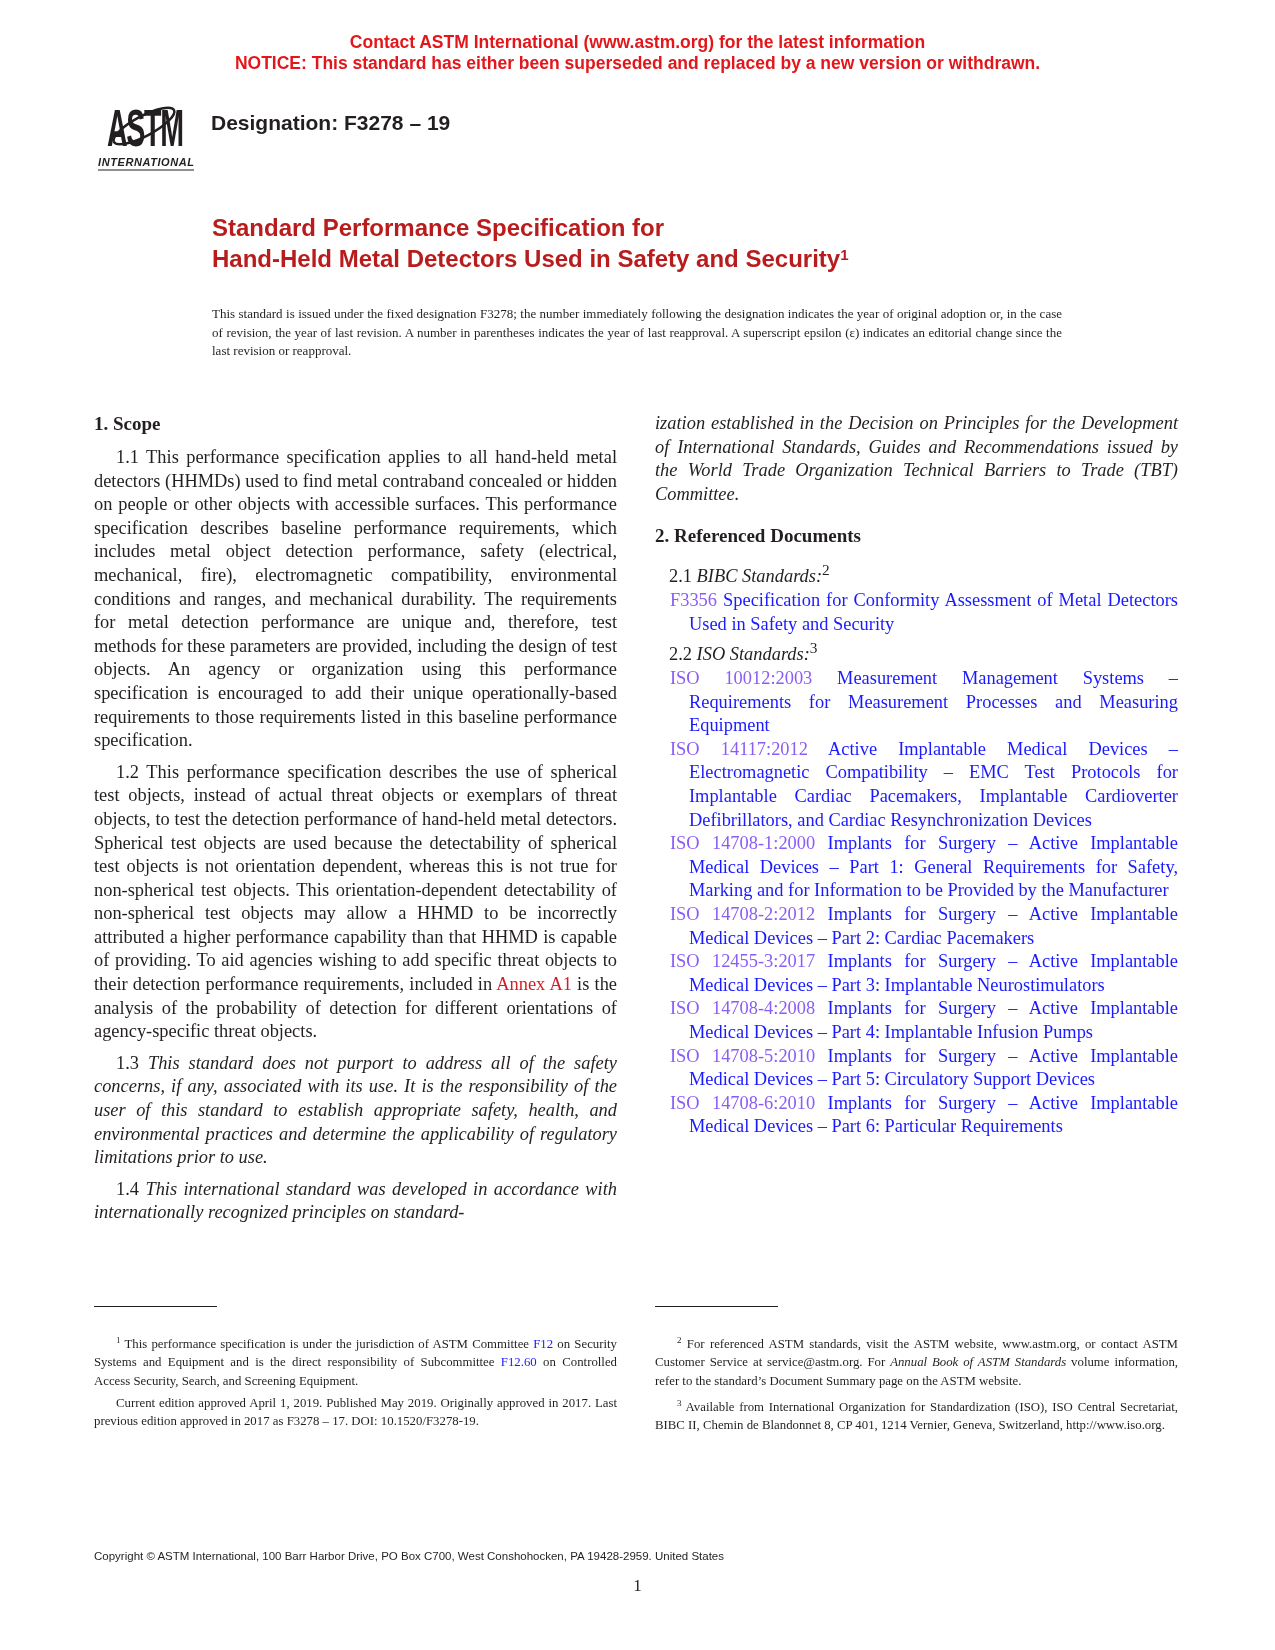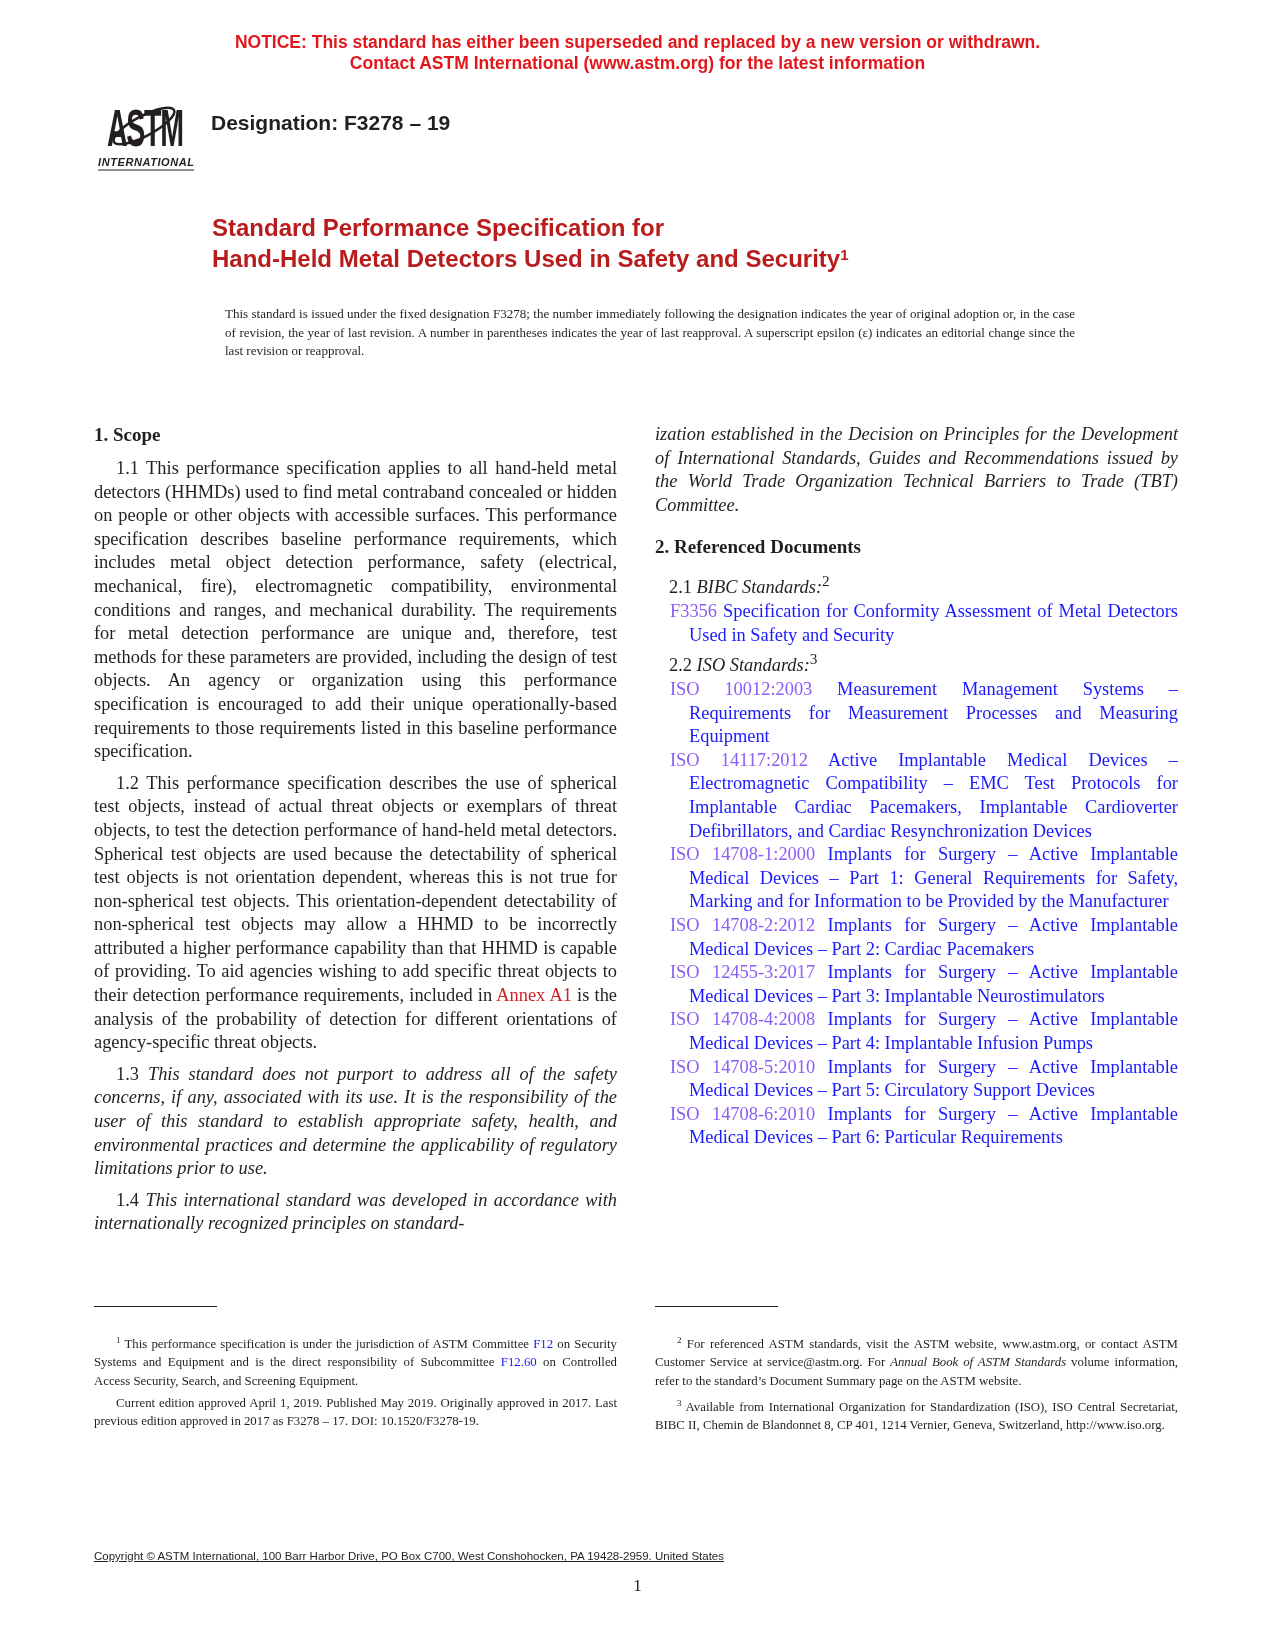--- a/index.html
+++ b/index.html
@@ -7,23 +7,23 @@
          font-family: "Liberation Serif", "DejaVu Serif", serif; color: #231f20; }
   .notice { position: absolute; top: 32px; left: 0; width: 1275px; text-align: center;
             font-family: "Liberation Sans", sans-serif; font-weight: bold; color: #e3171b;
             font-size: 17.5px; line-height: 21px; }
   .logo { position: absolute; left: 96px; top: 88px; width: 104px; height: 92px; }
   .designation { position: absolute; left: 211px; top: 111px; font-family: "Liberation Sans", sans-serif;
                  font-weight: bold; font-size: 21px; color: #231f20; }
   .title { position: absolute; left: 212px; top: 212px; font-family: "Liberation Sans", sans-serif;
            font-weight: bold; font-size: 24px; line-height: 31px; color: #b91c1c; }
   .title sup { font-size: 15px; vertical-align: top; position: relative; top: -4px; }
-  .preface { position: absolute; left: 225px; top: 305px; width: 850px; font-size: 13px;
+  .preface { position: absolute; left: 212px; top: 305px; width: 850px; font-size: 13px;
              line-height: 18.5px; text-align: justify; color: #231f20; }
-  .col { position: absolute; top: 423px; width: 523px; font-size: 18.4px; line-height: 23.6px; }
+  .col { position: absolute; top: 412px; width: 523px; font-size: 18.4px; line-height: 23.6px; }
   .col.left { left: 94px; }
   .col.right { left: 655px; }
   .col p { margin: 0 0 8px 0; text-align: justify; text-indent: 22px; }
   .col p.noindent { text-indent: 0; }
   .col h2 { margin: 0 0 10px 0; font-size: 19px; font-weight: bold; line-height: 24px; }
   .col h2.sec2 { margin-top: 18px; }
   .it { font-style: italic; }
   .sub { margin: 0; padding-left: 14px; }
   .ref { margin: 0; padding-left: 34px; text-indent: -19px; text-align: justify; }
   .ref .code { color: #8b5cf6; }
@@ -32,29 +32,29 @@
   .fnrule { position: absolute; top: 1306px; width: 123px; height: 0; border-top: 1.6px solid #231f20; }
   .fnrule.l { left: 94px; }
   .fnrule.r { left: 655px; }
   .fn { position: absolute; top: 1331px; width: 523px; font-size: 12.8px; line-height: 18.2px; text-align: justify; }
   .fn.l { left: 94px; }
   .fn.r { left: 655px; }
   .fn p { margin: 0 0 4px 0; text-indent: 22px; }
   .fn sup { font-size: 9px; }
   .fn .blue { color: #1a1aff; }
   .copyright { position: absolute; left: 94px; top: 1550px; font-family: "Liberation Sans", sans-serif;
-               font-size: 11.5px; color: #231f20; text-decoration: underline; }
+               font-size: 11.5px; color: #231f20; }
   .pagenum { position: absolute; left: 0; width: 1275px; text-align: center; top: 1576px; font-size: 17px; }
 </style>
 </head>
 <body>
 
 <div class="notice">
+  <div>Contact ASTM International (www.astm.org) for the latest information</div>
   <div>NOTICE: This standard has either been superseded and replaced by a new version or withdrawn.</div>
-  <div>Contact ASTM International (www.astm.org) for the latest information</div>
 </div>
 
 <div class="logo">
   <svg width="104" height="92" viewBox="0 0 104 92">
     <ellipse cx="48" cy="38" rx="34" ry="10" fill="none" stroke="#231f20" stroke-width="2.5" transform="rotate(-28 48 38)"></ellipse>
     <text x="20" y="58" font-family="Liberation Sans, sans-serif" font-weight="bold" font-size="52" fill="#231f20" transform="scale(0.55,1)" textLength="140">ASTM</text>
     <text x="2" y="78" font-family="Liberation Sans, sans-serif" font-weight="bold" font-style="italic" font-size="11" fill="#231f20" textLength="96">INTERNATIONAL</text>
     <line x1="2" y1="82" x2="98" y2="82" stroke="#231f20" stroke-width="1"></line>
   </svg>
 </div>

